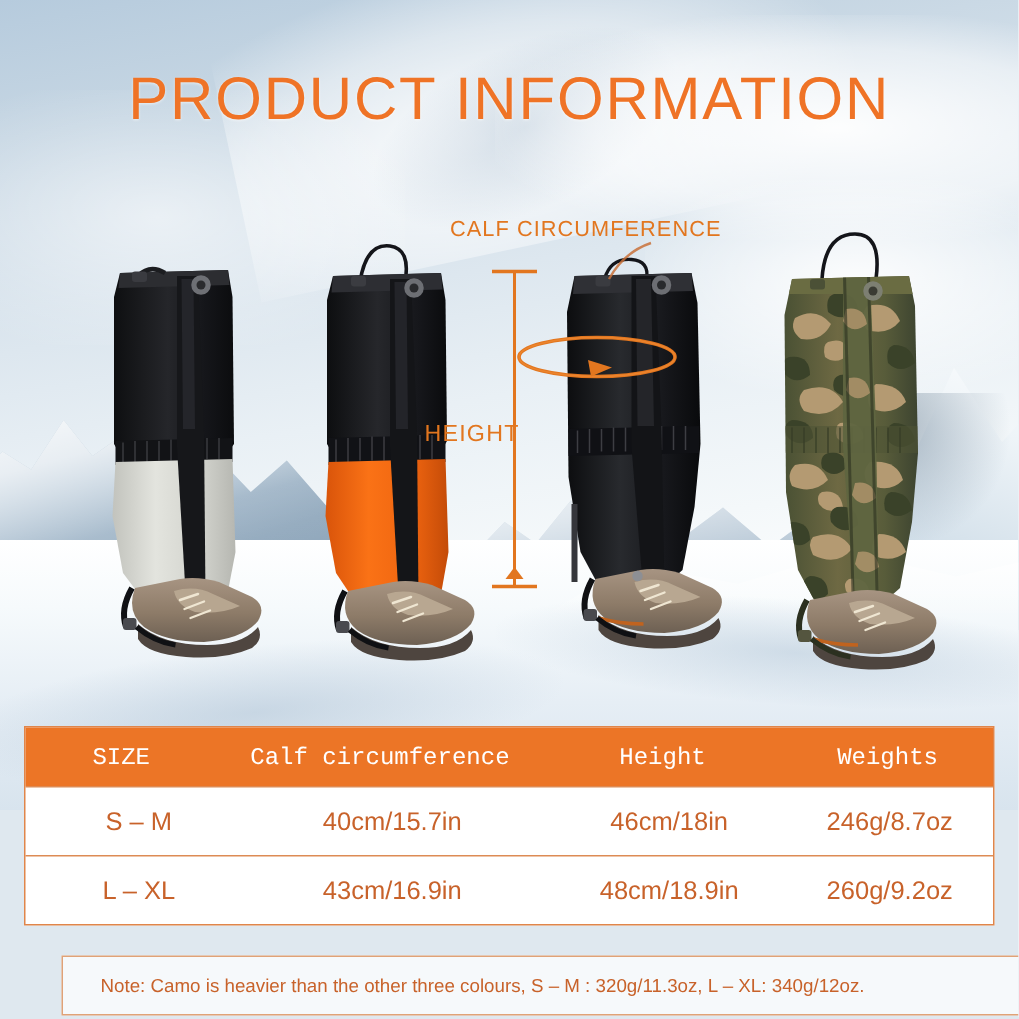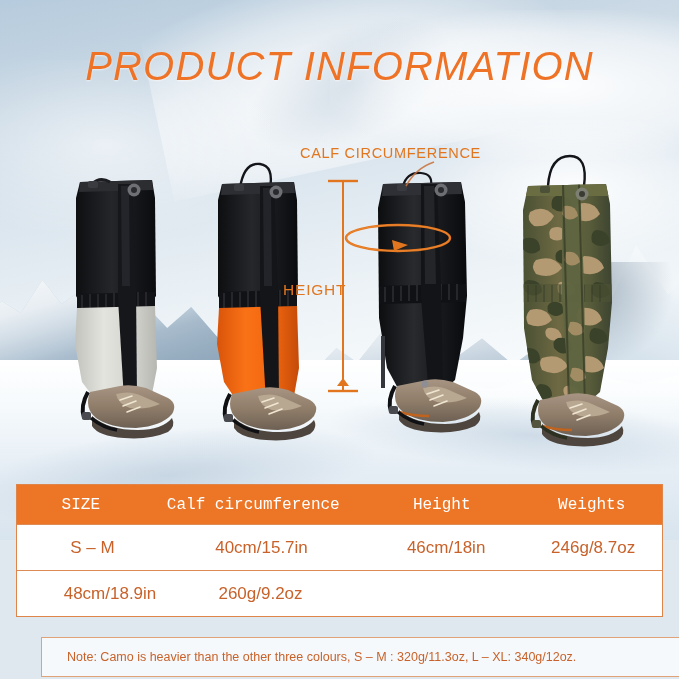--- a/index.html
+++ b/index.html
@@ -48,21 +48,21 @@
       background:radial-gradient(ellipse at 50% 50%,rgba(176,196,214,.55) 0%,rgba(176,196,214,0) 70%);transform:rotate(-6deg);}
   .snow-shadow2{position:absolute;left:330px;top:400px;width:400px;height:70px;
       background:radial-gradient(ellipse at 50% 50%,rgba(168,190,210,.45) 0%,rgba(168,190,210,0) 72%);transform:rotate(4deg);}
   .snow-ridge{position:absolute;left:360px;top:352px;width:330px;height:60px;
       background:linear-gradient(180deg,rgba(255,255,255,.95),rgba(255,255,255,0));
       clip-path:polygon(0% 100%,18% 40%,40% 62%,62% 26%,84% 54%,100% 34%,100% 100%);}
 
   
   .title{position:absolute;left:0;top:44px;width:679px;text-align:center;
       font-size:40px;letter-spacing:1.2px;font-weight:400;color:#ef7326;
-      text-shadow:0 1px 2px rgba(255,255,255,.6);font-style:italic;}
+      text-shadow:0 1px 2px rgba(255,255,255,.6);}
 
   
   .calf-label{position:absolute;left:300px;top:145px;font-size:14.5px;color:#e2761f;letter-spacing:.7px;white-space:nowrap;}
   .height-label{position:absolute;left:283px;top:281px;font-size:15.5px;color:#e2761f;letter-spacing:.8px;}
   .h-arrow{position:absolute;left:326px;top:178px;width:34px;height:216px;}
 
   
   .fig{position:absolute;}
 
   
@@ -389,20 +389,22 @@
       <div class="c3">Height</div>
       <div class="c4">Weights</div>
     </div>
     <div class="trow">
       <div class="c1">S – M</div>
       <div class="c2">40cm/15.7in</div>
       <div class="c3">46cm/18in</div>
       <div class="c4">246g/8.7oz</div>
     </div>
     <div class="trow">
+      <div class="c1">L – XL</div>
+      <div class="c2">43cm/16.9in</div>
       <div class="c3">48cm/18.9in</div>
       <div class="c4">260g/9.2oz</div>
     </div>
   </div>
 
   <div class="note">
     <span>Note: Camo is heavier than the other three colours,  S – M : 320g/11.3oz,  L – XL: 340g/12oz.</span>
   </div>
 
 </div>

